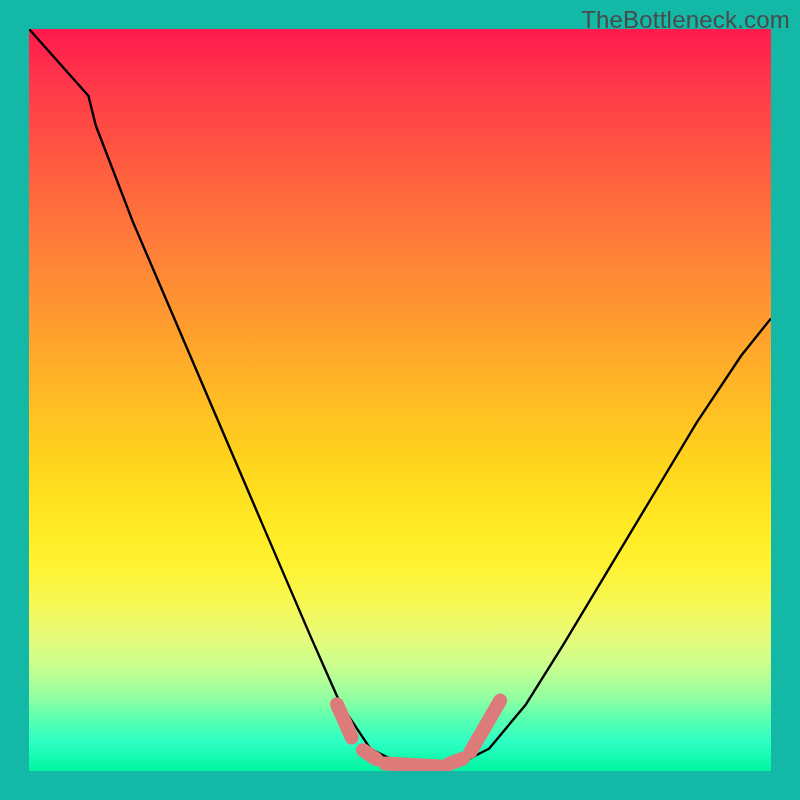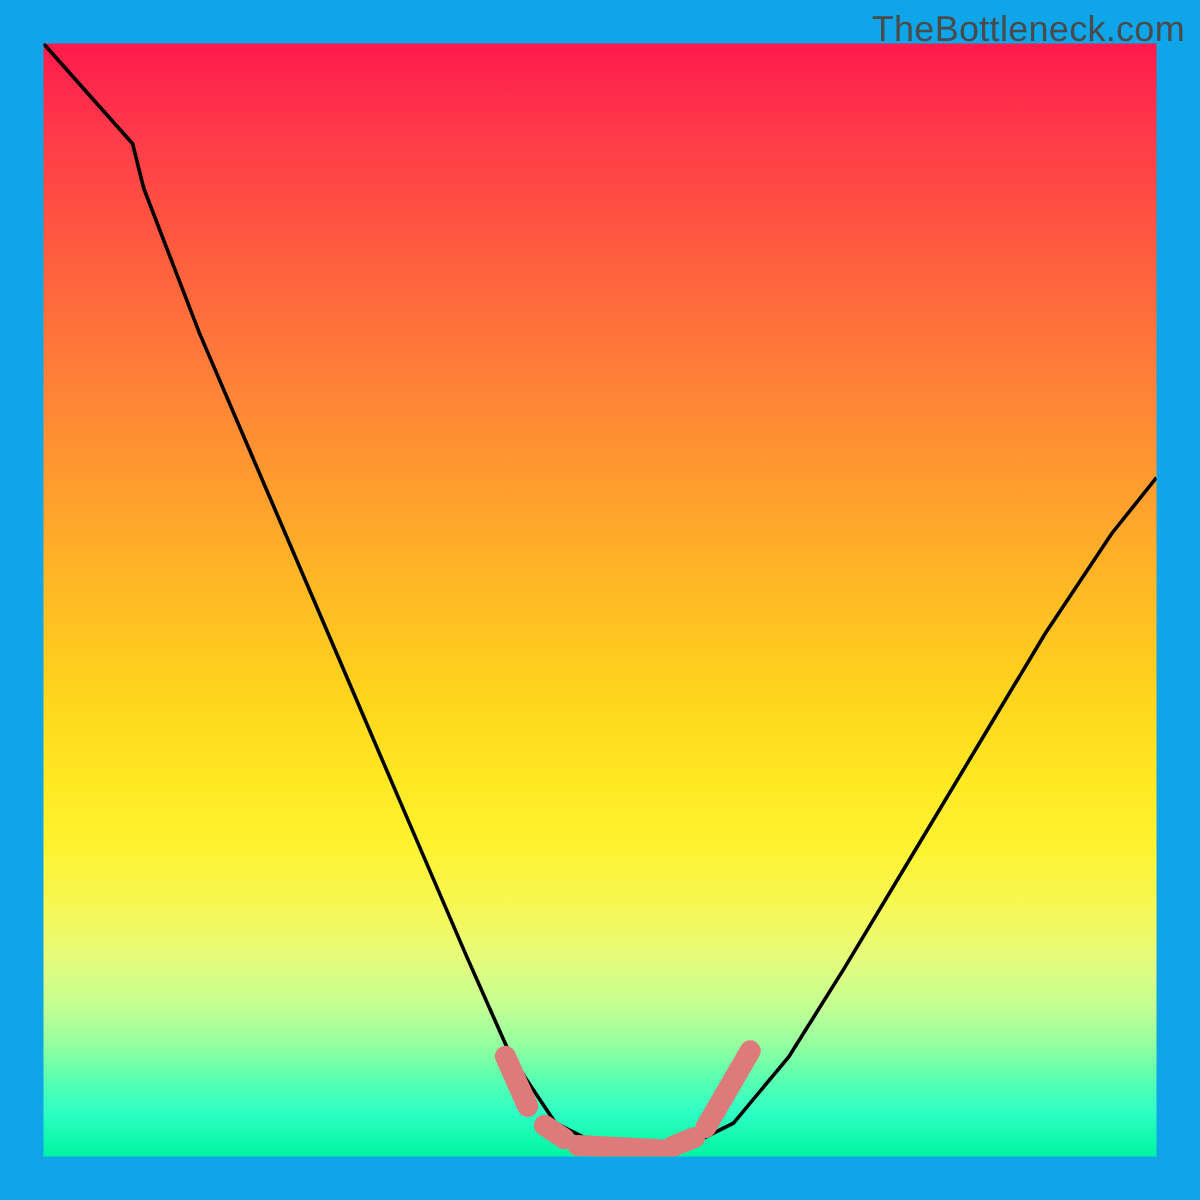--- a/index.html
+++ b/index.html
@@ -7,21 +7,21 @@
     padding: 0;
     width: 800px;
     height: 800px;
     overflow: hidden;
     font-family: Arial, Helvetica, sans-serif;
   }
   .frame {
     position: relative;
     width: 800px;
     height: 800px;
-    background: #0ea5e9;
+    background: #14b8a6;
     box-sizing: border-box;
   }
   .watermark {
     position: absolute;
     top: 6px;
     right: 10px;
     color: #4a4a4a;
     font-size: 24px;
     font-weight: 500;
     letter-spacing: 0.2px;

